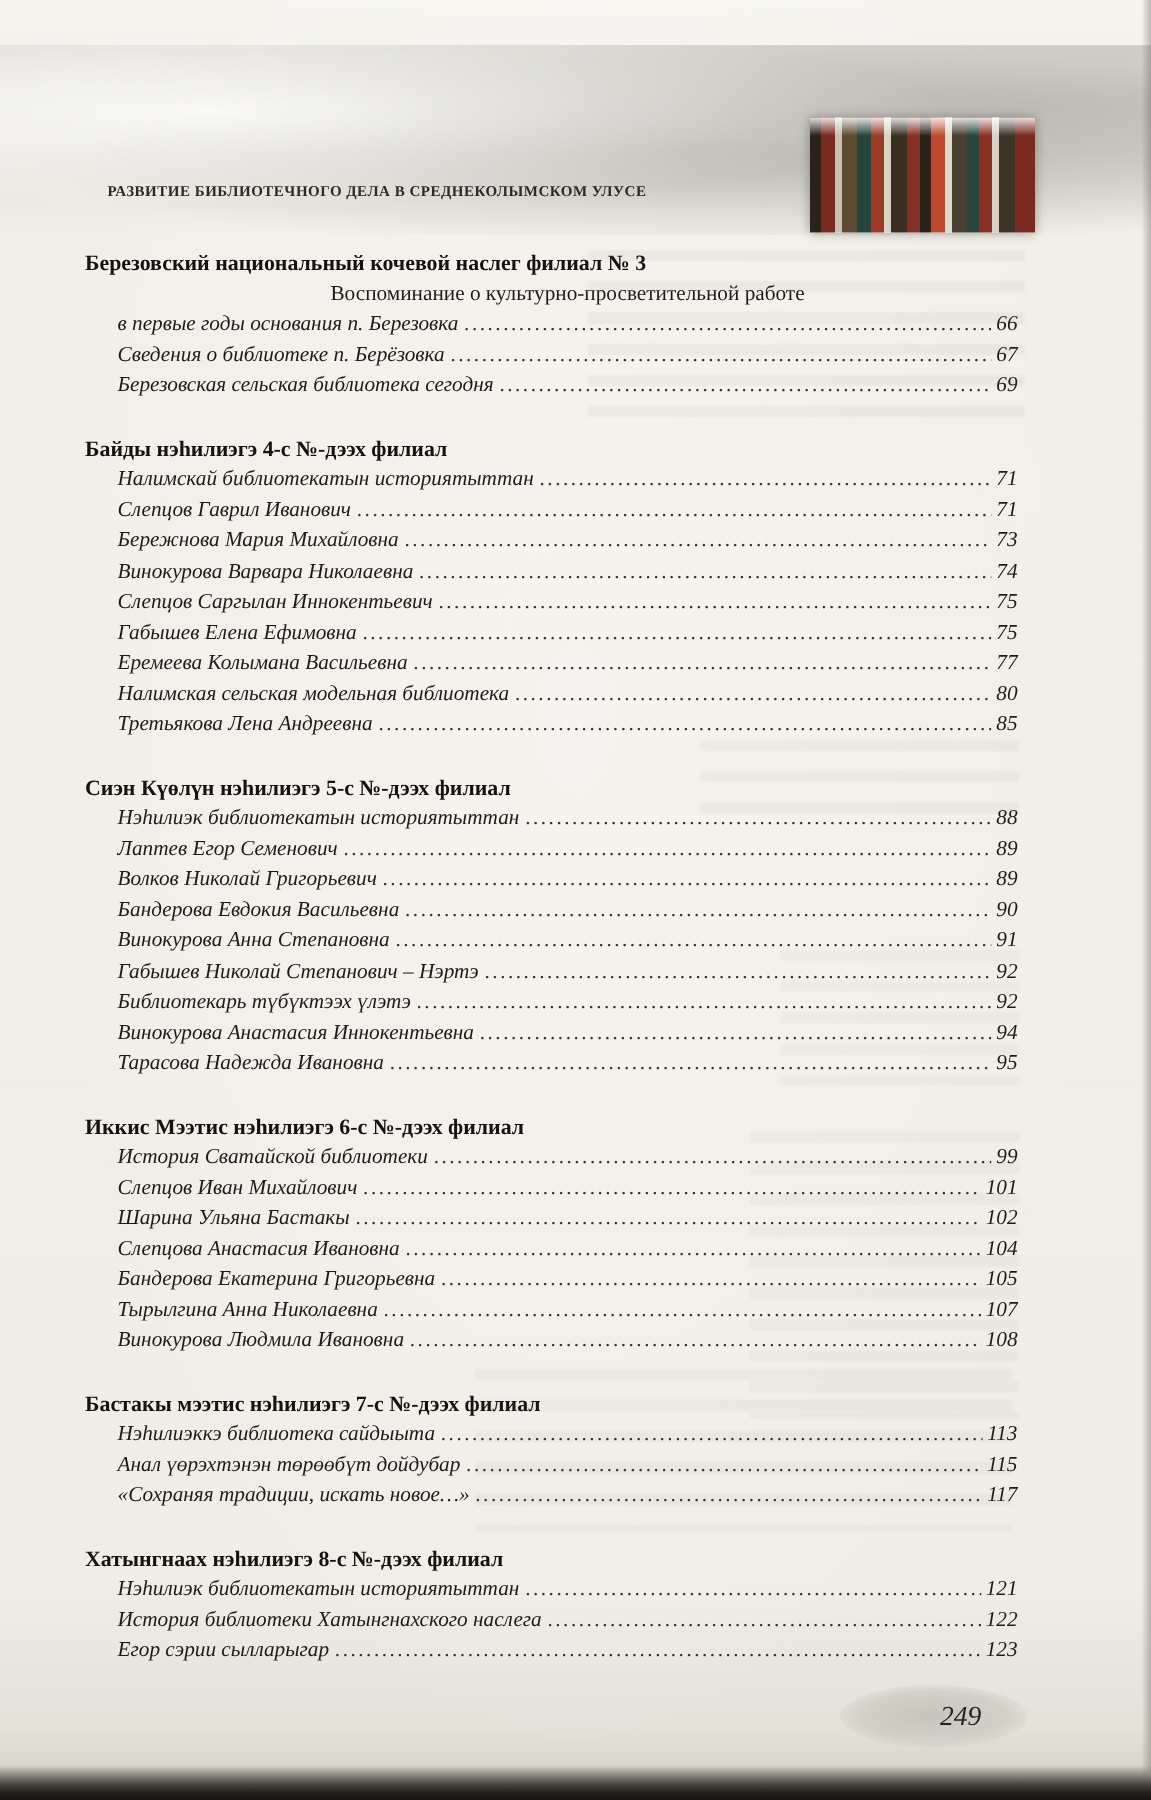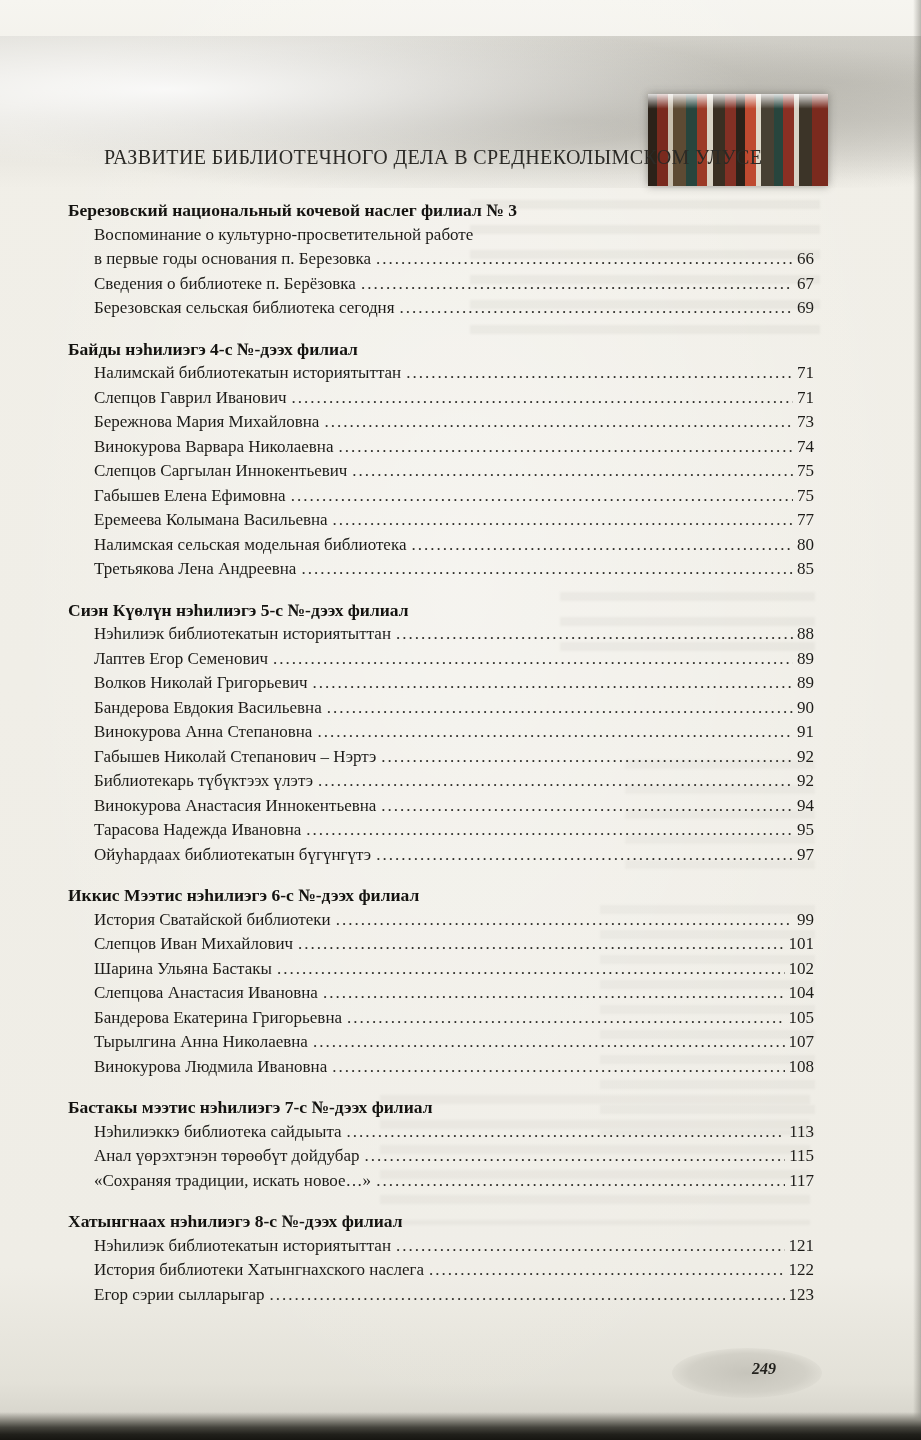--- a/index.html
+++ b/index.html
@@ -27,43 +27,43 @@
       linear-gradient(180deg, rgba(255,255,255,.85) 0%, rgba(255,255,255,0) 16%),
       linear-gradient(90deg,
         #2b2219 0 5%, #7a2a1e 5% 11%, #c8bfae 11% 14%, #5d4a33 14% 21%,
         #27453d 21% 27%, #9c3a26 27% 33%, #d9d3c4 33% 36%, #3a2f22 36% 43%,
         #833024 43% 49%, #2b2219 49% 54%, #bf4a30 54% 60%, #e0dacb 60% 63%,
         #474033 63% 70%, #27453d 70% 75%, #8a2f23 75% 81%, #d8d2c6 81% 84%,
         #3c3428 84% 91%, #7a2a1e 91% 100%);
     box-shadow:0 0 8px rgba(60,58,52,.45);
   }
   .header-title {
-    position:absolute; left:104px; top:146px; width:580px;
-    font-size:20px; font-weight:normal; letter-spacing:.4px; color:#2b2a26;
+    position:absolute; left:86px; top:146px; width:580px;
+    font-size:12px; font-weight:bold; letter-spacing:.4px; color:#2b2a26;
     white-space:nowrap;
   }
   
   .toc { position:absolute; left:68px; top:198px; width:746px; font-size:17px; line-height:24.5px; }
-  .section { margin-top:16px; }
+  .section { margin-top:26px; }
   .section:first-child { margin-top:0; }
   .section-title { font-weight:bold; font-size:17.5px; color:#141310; }
-  .pre { padding-left:26px; }
-  .row { display:flex; align-items:flex-start; padding-left:26px; }
+  .pre { padding-left:26px;text-align:center; }
+  .row { display:flex; align-items:flex-start; padding-left:26px;font-style:italic; }
   .lbl { white-space:nowrap; }
   .dots { flex:1; overflow:hidden; white-space:nowrap; margin:0 4px 0 5px; letter-spacing:2px; color:#2e2d28; }
   .dots::after { content:"........................................................................................................................................................................................"; }
   .pg { white-space:nowrap; }
   
   .pageno-blob {
     position:absolute; left:672px; top:1348px; width:150px; height:50px; border-radius:50%;
     background:radial-gradient(ellipse at center, #c6c4bb 0%, #d2d0c7 55%, rgba(215,213,205,0) 78%);
   }
   .pageno {
     position:absolute; left:752px; top:1360px;
-    font-style:italic; font-weight:bold; font-size:16px; color:#23221e;
+    font-style:italic; font-weight:normal; font-size:22px; color:#23221e;
   }
   
   .bottom-edge {
     position:absolute; left:0; bottom:0; width:921px; height:28px;
     background:linear-gradient(180deg, rgba(160,158,150,0) 0%, #8d8b82 28%, #45443d 55%, #21201b 80%, #161511 100%);
   }
   .right-edge {
     position:absolute; right:0; top:0; width:8px; height:1440px;
     background:linear-gradient(270deg, rgba(110,108,100,.45), rgba(110,108,100,0));
   }
@@ -194,25 +194,20 @@
         <div class="row">
           <span class="lbl">Винокурова Анастасия Иннокентьевна</span>
           <span class="dots"></span>
           <span class="pg">94</span>
         </div>
         <div class="row">
           <span class="lbl">Тарасова Надежда Ивановна</span>
           <span class="dots"></span>
           <span class="pg">95</span>
         </div>
-        <div class="row">
-          <span class="lbl">Ойуhардаах библиотекатын бүгүнгүтэ</span>
-          <span class="dots"></span>
-          <span class="pg">97</span>
-        </div>
       </div>
       <div class="section">
         <div class="section-title">Иккис Мээтис нэhилиэгэ 6-с №-дээх филиал</div>
         <div class="row">
           <span class="lbl">История Сватайской библиотеки</span>
           <span class="dots"></span>
           <span class="pg">99</span>
         </div>
         <div class="row">
           <span class="lbl">Слепцов Иван Михайлович</span>

